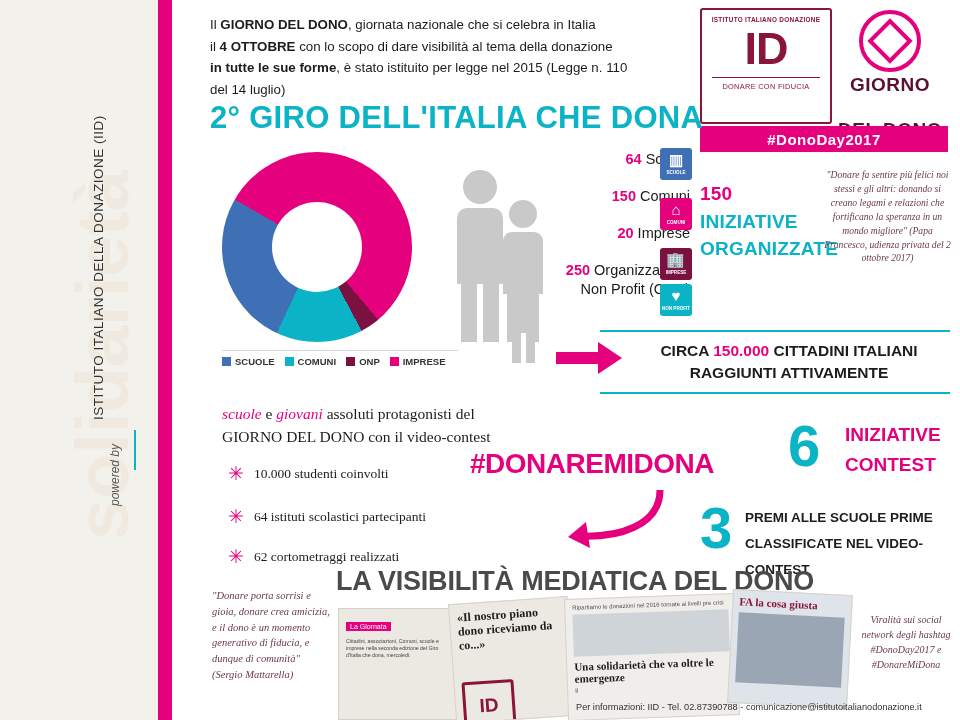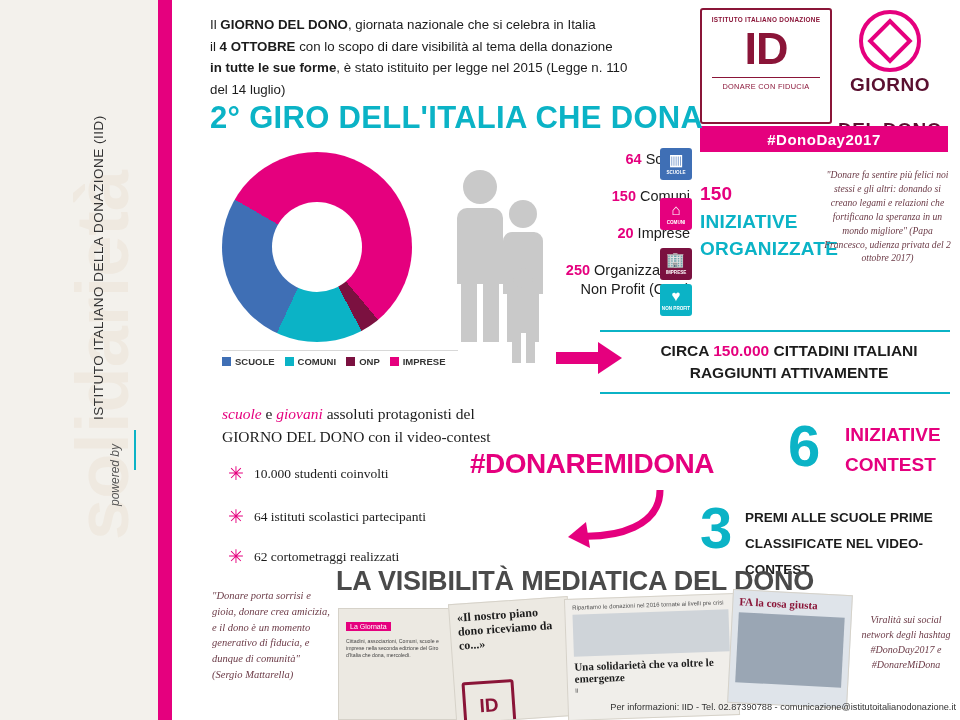--- a/index.html
+++ b/index.html
@@ -211,21 +211,21 @@
   
   #viralita{
     position:absolute;left:856px;top:612px;width:100px;
     font-size:10px;line-height:1.5;color:#6b3a46;text-align:center;font-style:italic;
     font-family:"Liberation Serif", serif;
   }
 
   
   #footer{
     position:absolute;left:576px;top:702px;width:380px;
-    font-size:9.2px;color:#333;text-align:right;
+    font-size:9.2px;color:#333;text-align:left;
   }
 </style>
 </head>
 <body>
 
 <div id="left-band">
 
   <div class="ghost2">solidarietà</div>
 </div>
 <div id="pink-strip"></div>

